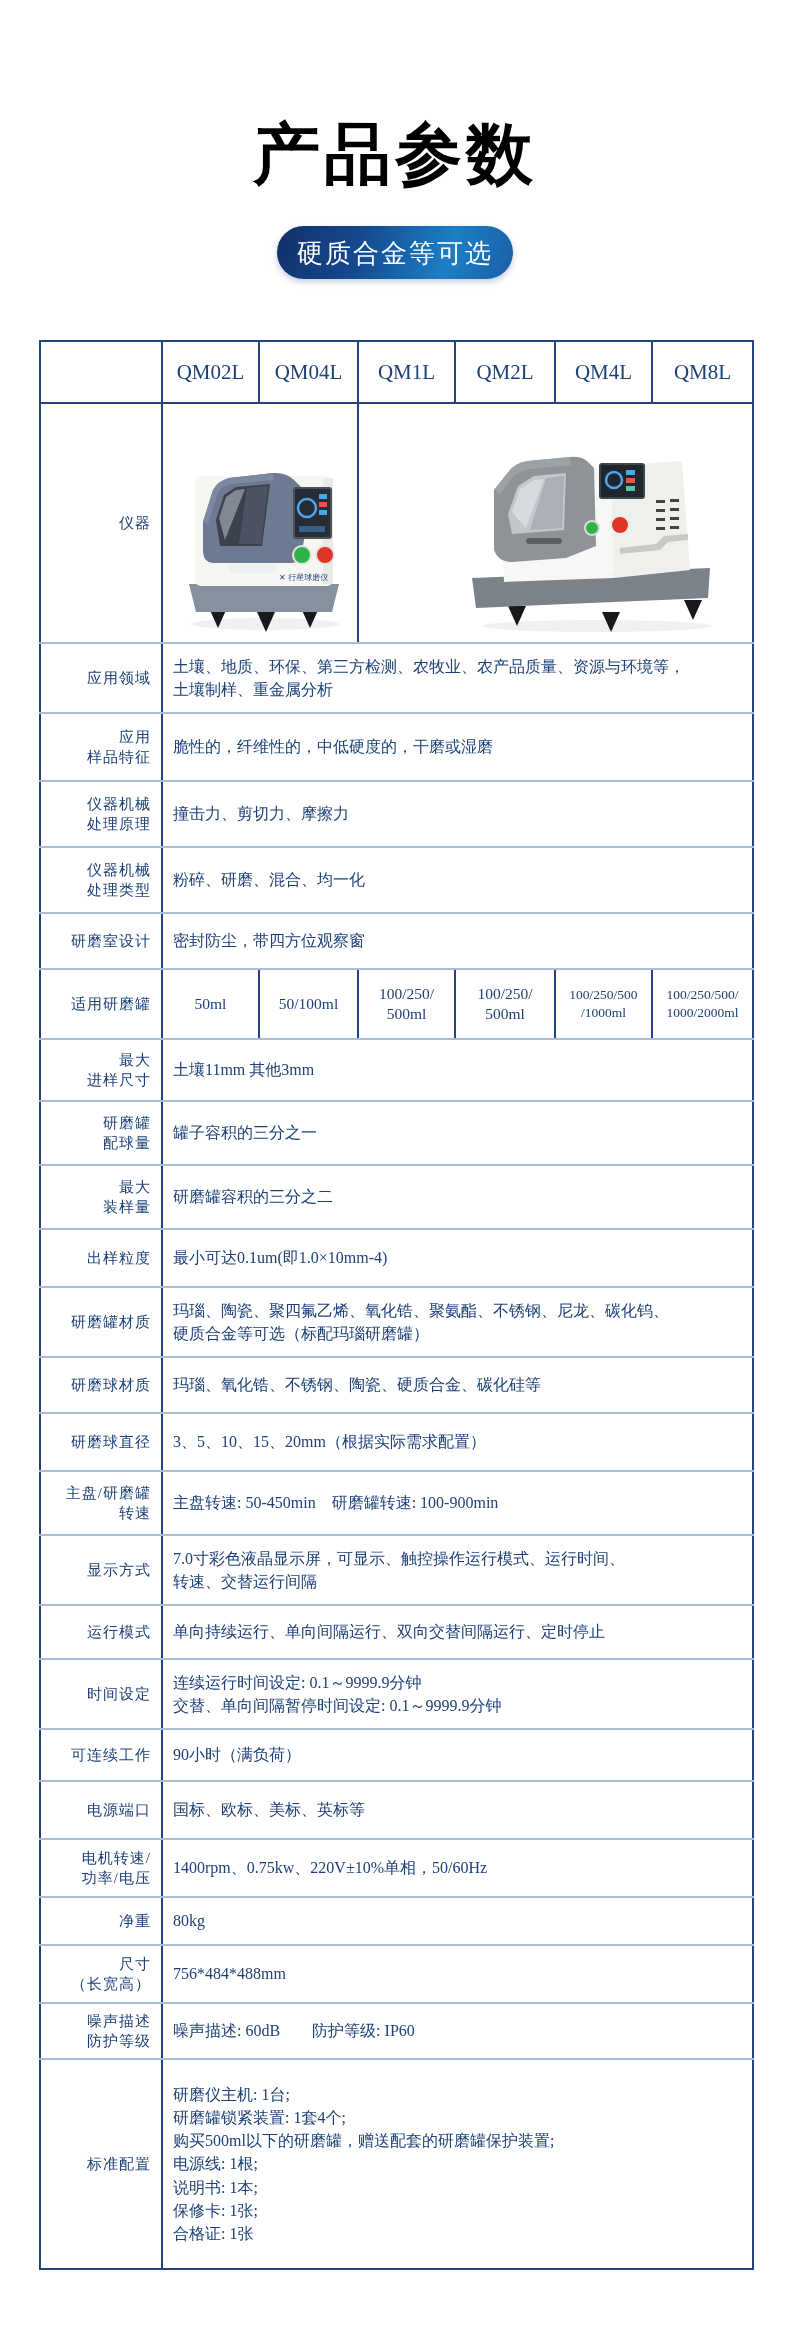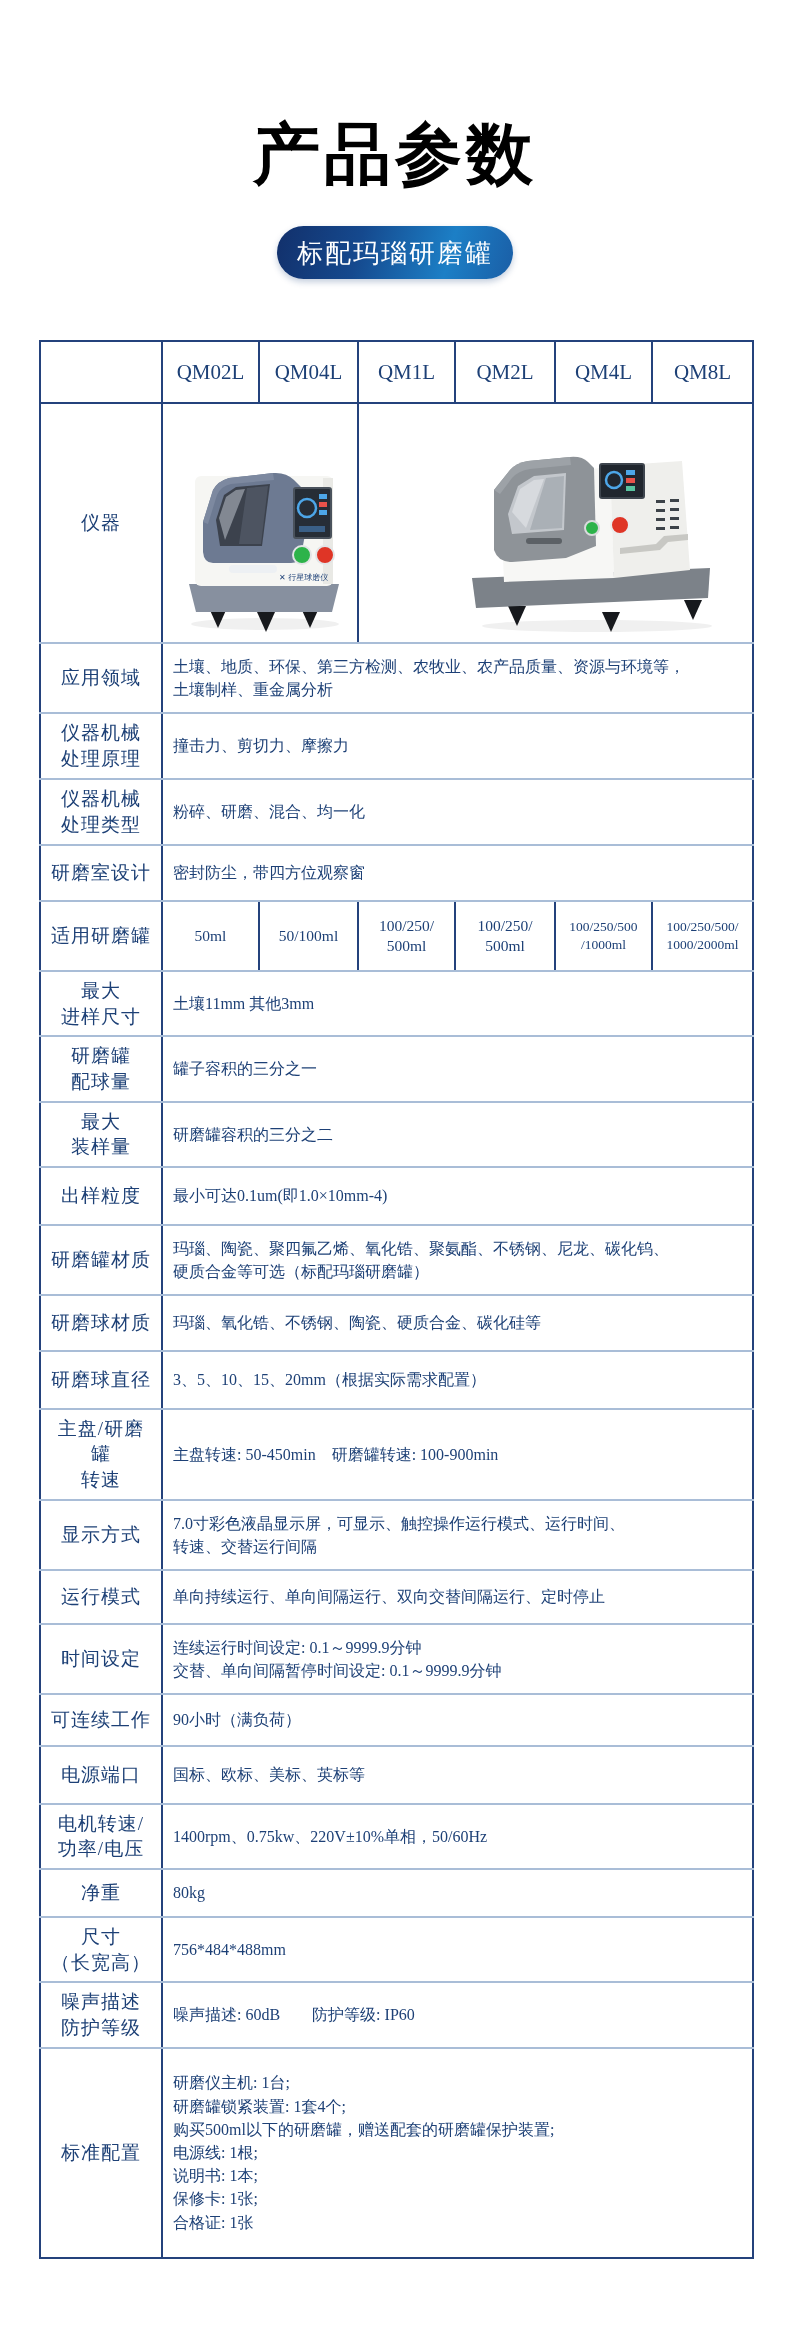--- a/index.html
+++ b/index.html
@@ -50,41 +50,41 @@
   }
   table.spec thead th{
     border-top-color:var(--border-dark);
     border-bottom-color:var(--border-dark);
     font-size:21px;font-weight:400;text-align:center;padding:4px 2px;border-radius:30px;
   }
   table.spec tbody tr:last-child td{border-bottom-color:var(--border-dark);}
   tr.header-row{height:62px;}
   tr.instrument-row{height:218px;}
   .label-cell{
-    text-align:center;font-size:19px;line-height:1.35;letter-spacing:1px;
+    text-align:right;font-size:15px;line-height:1.35;letter-spacing:1px;
   }
   .value-cell{
     text-align:left;font-size:16px;line-height:1.45;padding-left:16px;padding-right:12px;margin-top:26px;
   }
   .image-cell{text-align:right;padding:2px;vertical-align:middle;}
   tr.per-model-row td.value-cell{
     text-align:center;padding-left:2px;padding-right:2px;font-size:15.5px;line-height:1.3;
   }
   tr.per-model-row td:nth-child(6),
   tr.per-model-row td:nth-child(7){font-size:13.5px;}
   .mill-svg{display:inline-block;vertical-align:middle;}
 </style>
 </head>
 <body>
 
 <div id="page">
 
   <div class="page-title">产品参数</div>
 
-  <button class="subtitle-btn">标配玛瑙研磨罐</button>
+  <button class="subtitle-btn">硬质合金等可选</button>
 
   <table class="spec">
     <colgroup>
       <col style="width:122px">
         <col style="width:97px">
         <col style="width:99px">
       <col style="width:97px">
         <col style="width:100px">
         <col style="width:97px">
         <col style="width:101px">
@@ -163,20 +163,25 @@
             <circle cx="150" cy="100" r="7" fill="#2db34a" stroke="#d9dbdd" stroke-width="2"></circle>
             <circle cx="178" cy="97" r="9" fill="#df3526" stroke="#eceded" stroke-width="2"></circle>
           </svg>
         </td>
       </tr>
     <tr style="height: 70px; border-radius: 16px;">
           <td class="label-cell">应用领域</td>
           <td colspan="6" class="value-cell">土壤、地质、环保、第三方检测、农牧业、农产品质量、资源与环境等，
 土壤制样、重金属分析</td>
         </tr>
+        <tr style="height: 68px;">
+          <td class="label-cell">应用
+样品特征</td>
+          <td colspan="6" class="value-cell">脆性的，纤维性的，中低硬度的，干磨或湿磨</td>
+        </tr>
         <tr style="height: 66px;">
           <td class="label-cell">仪器机械
 处理原理</td>
           <td colspan="6" class="value-cell">撞击力、剪切力、摩擦力</td>
         </tr>
         <tr style="height: 66px;">
           <td class="label-cell">仪器机械
 处理类型</td>
           <td colspan="6" class="value-cell">粉碎、研磨、混合、均一化</td>
         </tr>

